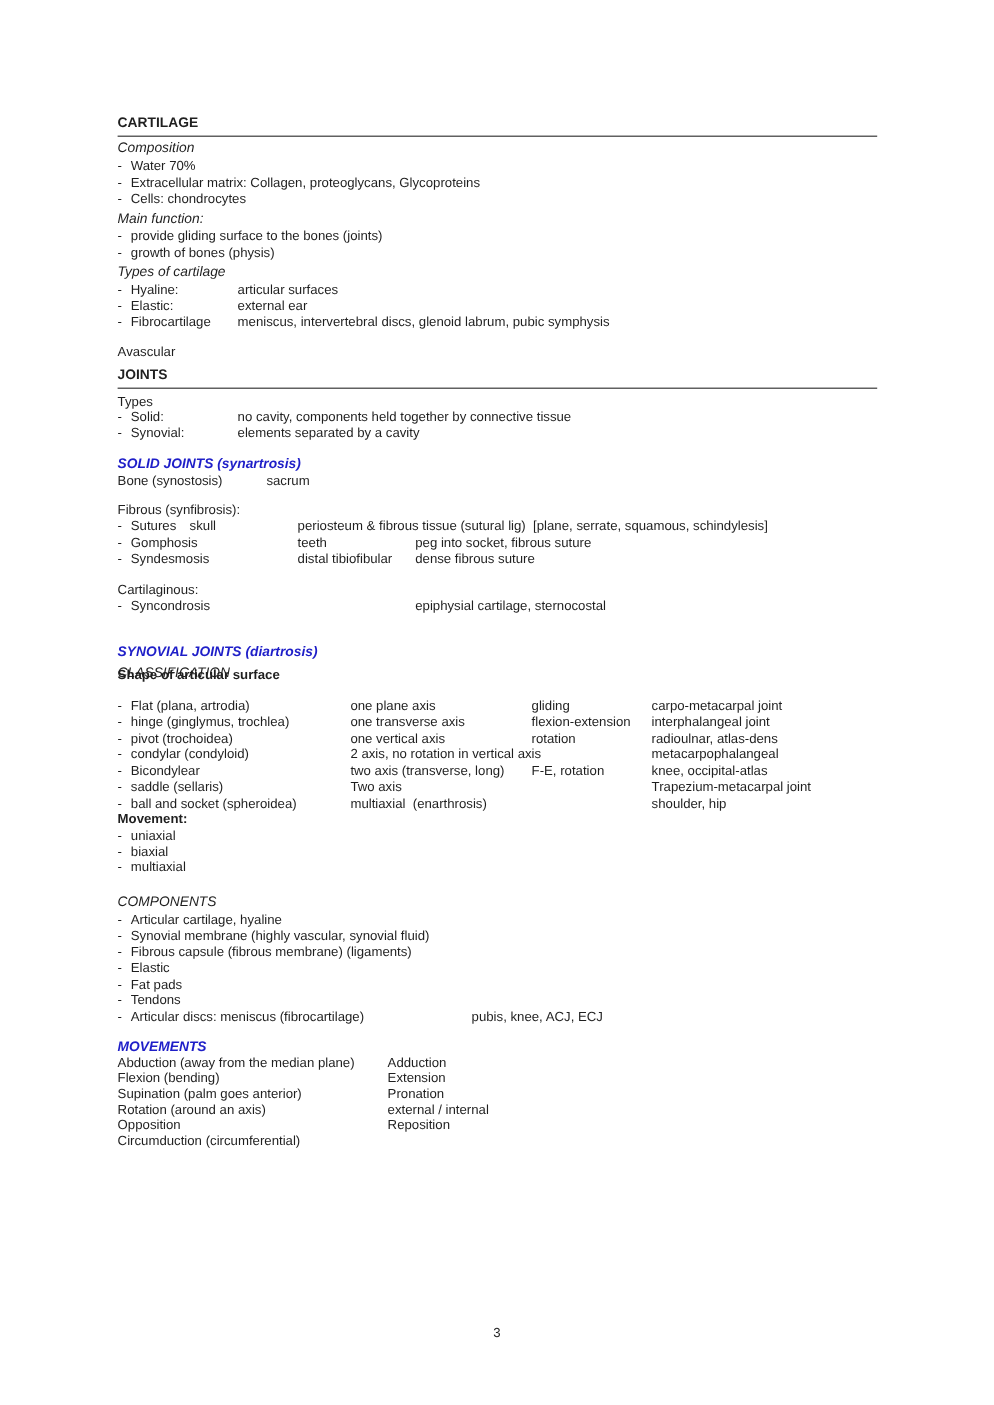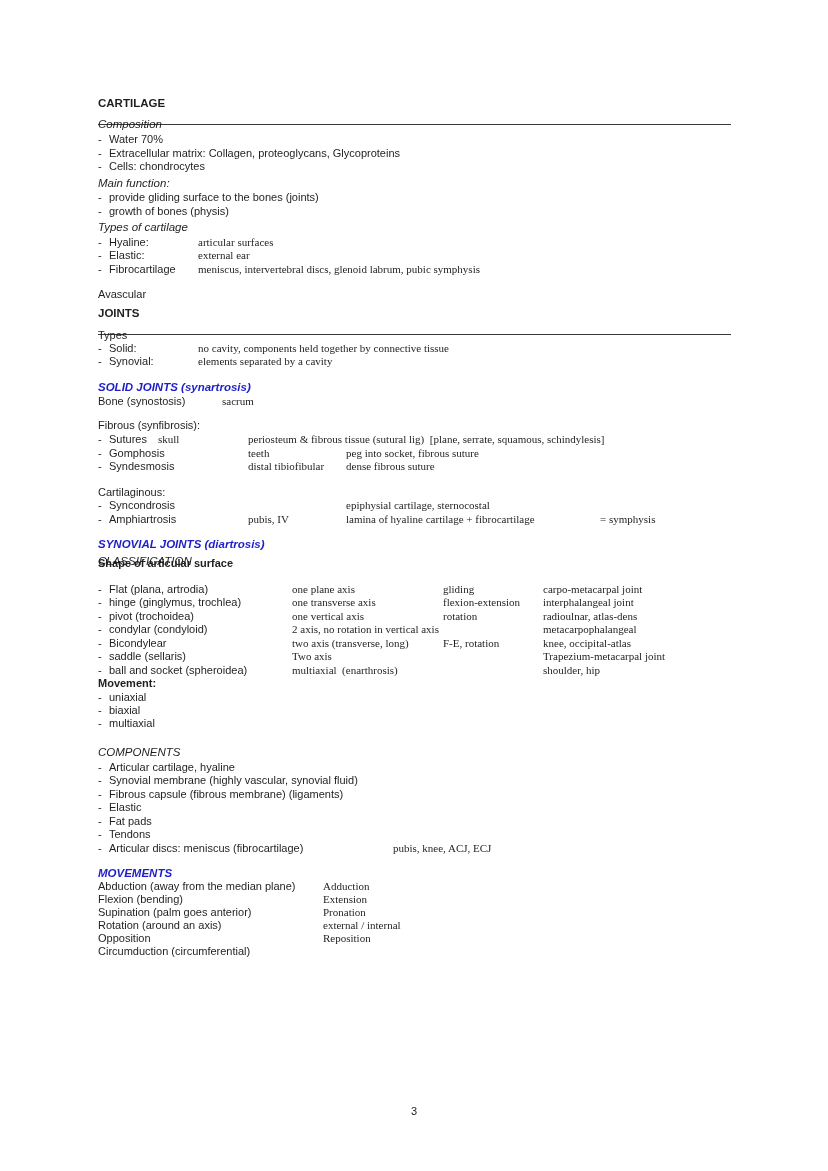--- a/index.html
+++ b/index.html
@@ -2,34 +2,34 @@
 <html style="--heading-blue: #1e1ec8;"><head>
 <meta charset="utf-8">
 <style>
   html,body { margin:0; padding:0; background:#ffffff; }
   .page {
     position:relative; width:828px; height:1171px; background:#fff;
     font-family:"Liberation Sans", sans-serif; font-size:11px; color:#1f1f1f;
     overflow:hidden;
   }
   .ln { position:absolute; left:98px; width:656px; height:14px; line-height:14px; white-space:pre; }
-  .tab { position:absolute; top:0; white-space:pre;font-family:Liberation Serif, serif; }
+  .tab { position:absolute; top:0; white-space:pre; }
   
   .t50  { left:60px; }   
   .t100 { left:100px; }  
   .t124 { left:124px; }  
   .t150 { left:150px; }  
   .t248 { left:248px; }  
   .t502 { left:502px; }  
   .c2 { left:194px; } .c3 { left:345px; } .c4 { left:445px; } 
   .m2 { left:225px;text-align:right; }   
   .d2 { left:295px; }   
   .dash { display:inline-block; width:11px; }
   .rulehead {
-    position:absolute; left:98px; width:633px; padding-bottom:14px;
+    position:absolute; left:98px; width:633px; padding-bottom:3px;
     border-bottom:1.5px solid #3a3a3a; font-weight:bold; font-size:11.5px;
     line-height:13px; white-space:pre;
   }
   .ih  { font-style:italic; font-size:11.5px; }      
   .bh  { color:var(--heading-blue,#1e1ec8); font-weight:bold; font-style:italic; font-size:11.5px; }
   .bold { font-weight:bold; }
   .pageno { position:absolute; left:0; top:1104px; width:828px; text-align:center; height:14px; line-height:14px; }
 </style>
 </head>
 <body>
@@ -63,21 +63,20 @@
   <div class="ln bh" style="top:380px">SOLID JOINTS (synartrosis)</div>
   <div class="ln" style="top:394px"><span>Bone (synostosis)</span><span class="tab t124">sacrum</span></div>
 
   <div class="ln" style="top:418px">Fibrous (synfibrosis):</div>
   <div class="ln" style="top:432px"><span class="dash">-</span><span>Sutures</span><span class="tab t50">skull</span><span class="tab t150">periosteum &amp; fibrous tissue (sutural lig)  [plane, serrate, squamous, schindylesis]</span></div>
   <div class="ln" style="top:446px"><span class="dash">-</span><span>Gomphosis</span><span class="tab t150">teeth</span><span class="tab t248">peg into socket, fibrous suture</span></div>
   <div class="ln" style="top:459px"><span class="dash">-</span><span>Syndesmosis</span><span class="tab t150">distal tibiofibular</span><span class="tab t248">dense fibrous suture</span></div>
 
   <div class="ln" style="top:485px">Cartilaginous:</div>
   <div class="ln" style="top:498px"><span class="dash">-</span><span>Syncondrosis</span><span class="tab t248">epiphysial cartilage, sternocostal</span></div>
-  <div class="ln" style="top:512px"><span class="dash">-</span><span>Amphiartrosis</span><span class="tab t150">pubis, IV</span><span class="tab t248">lamina of hyaline cartilage + fibrocartilage</span><span class="tab t502">= symphysis</span></div>
 
   <div class="ln bh" style="top:537px">SYNOVIAL JOINTS (diartrosis)</div>
 
   <div class="ln ih" style="top:554px">CLASSIFICATION</div>
   <div class="ln bold" style="top:556px">Shape of articular surface</div>
 
   <div class="ln" style="top:582px"><span class="dash">-</span><span>Flat (plana, artrodia)</span><span class="tab c2">one plane axis</span><span class="tab c3">gliding</span><span class="tab c4">carpo-metacarpal joint</span></div>
   <div class="ln" style="top:595px"><span class="dash">-</span><span>hinge (ginglymus, trochlea)</span><span class="tab c2">one transverse axis</span><span class="tab c3">flexion-extension</span><span class="tab c4">interphalangeal joint</span></div>
   <div class="ln" style="top:609px"><span class="dash">-</span><span>pivot (trochoidea)</span><span class="tab c2">one vertical axis</span><span class="tab c3">rotation</span><span class="tab c4">radioulnar, atlas-dens</span></div>
   <div class="ln" style="top:622px"><span class="dash">-</span><span>condylar (condyloid)</span><span class="tab c2">2 axis, no rotation in vertical axis</span><span class="tab c4">metacarpophalangeal</span></div>

